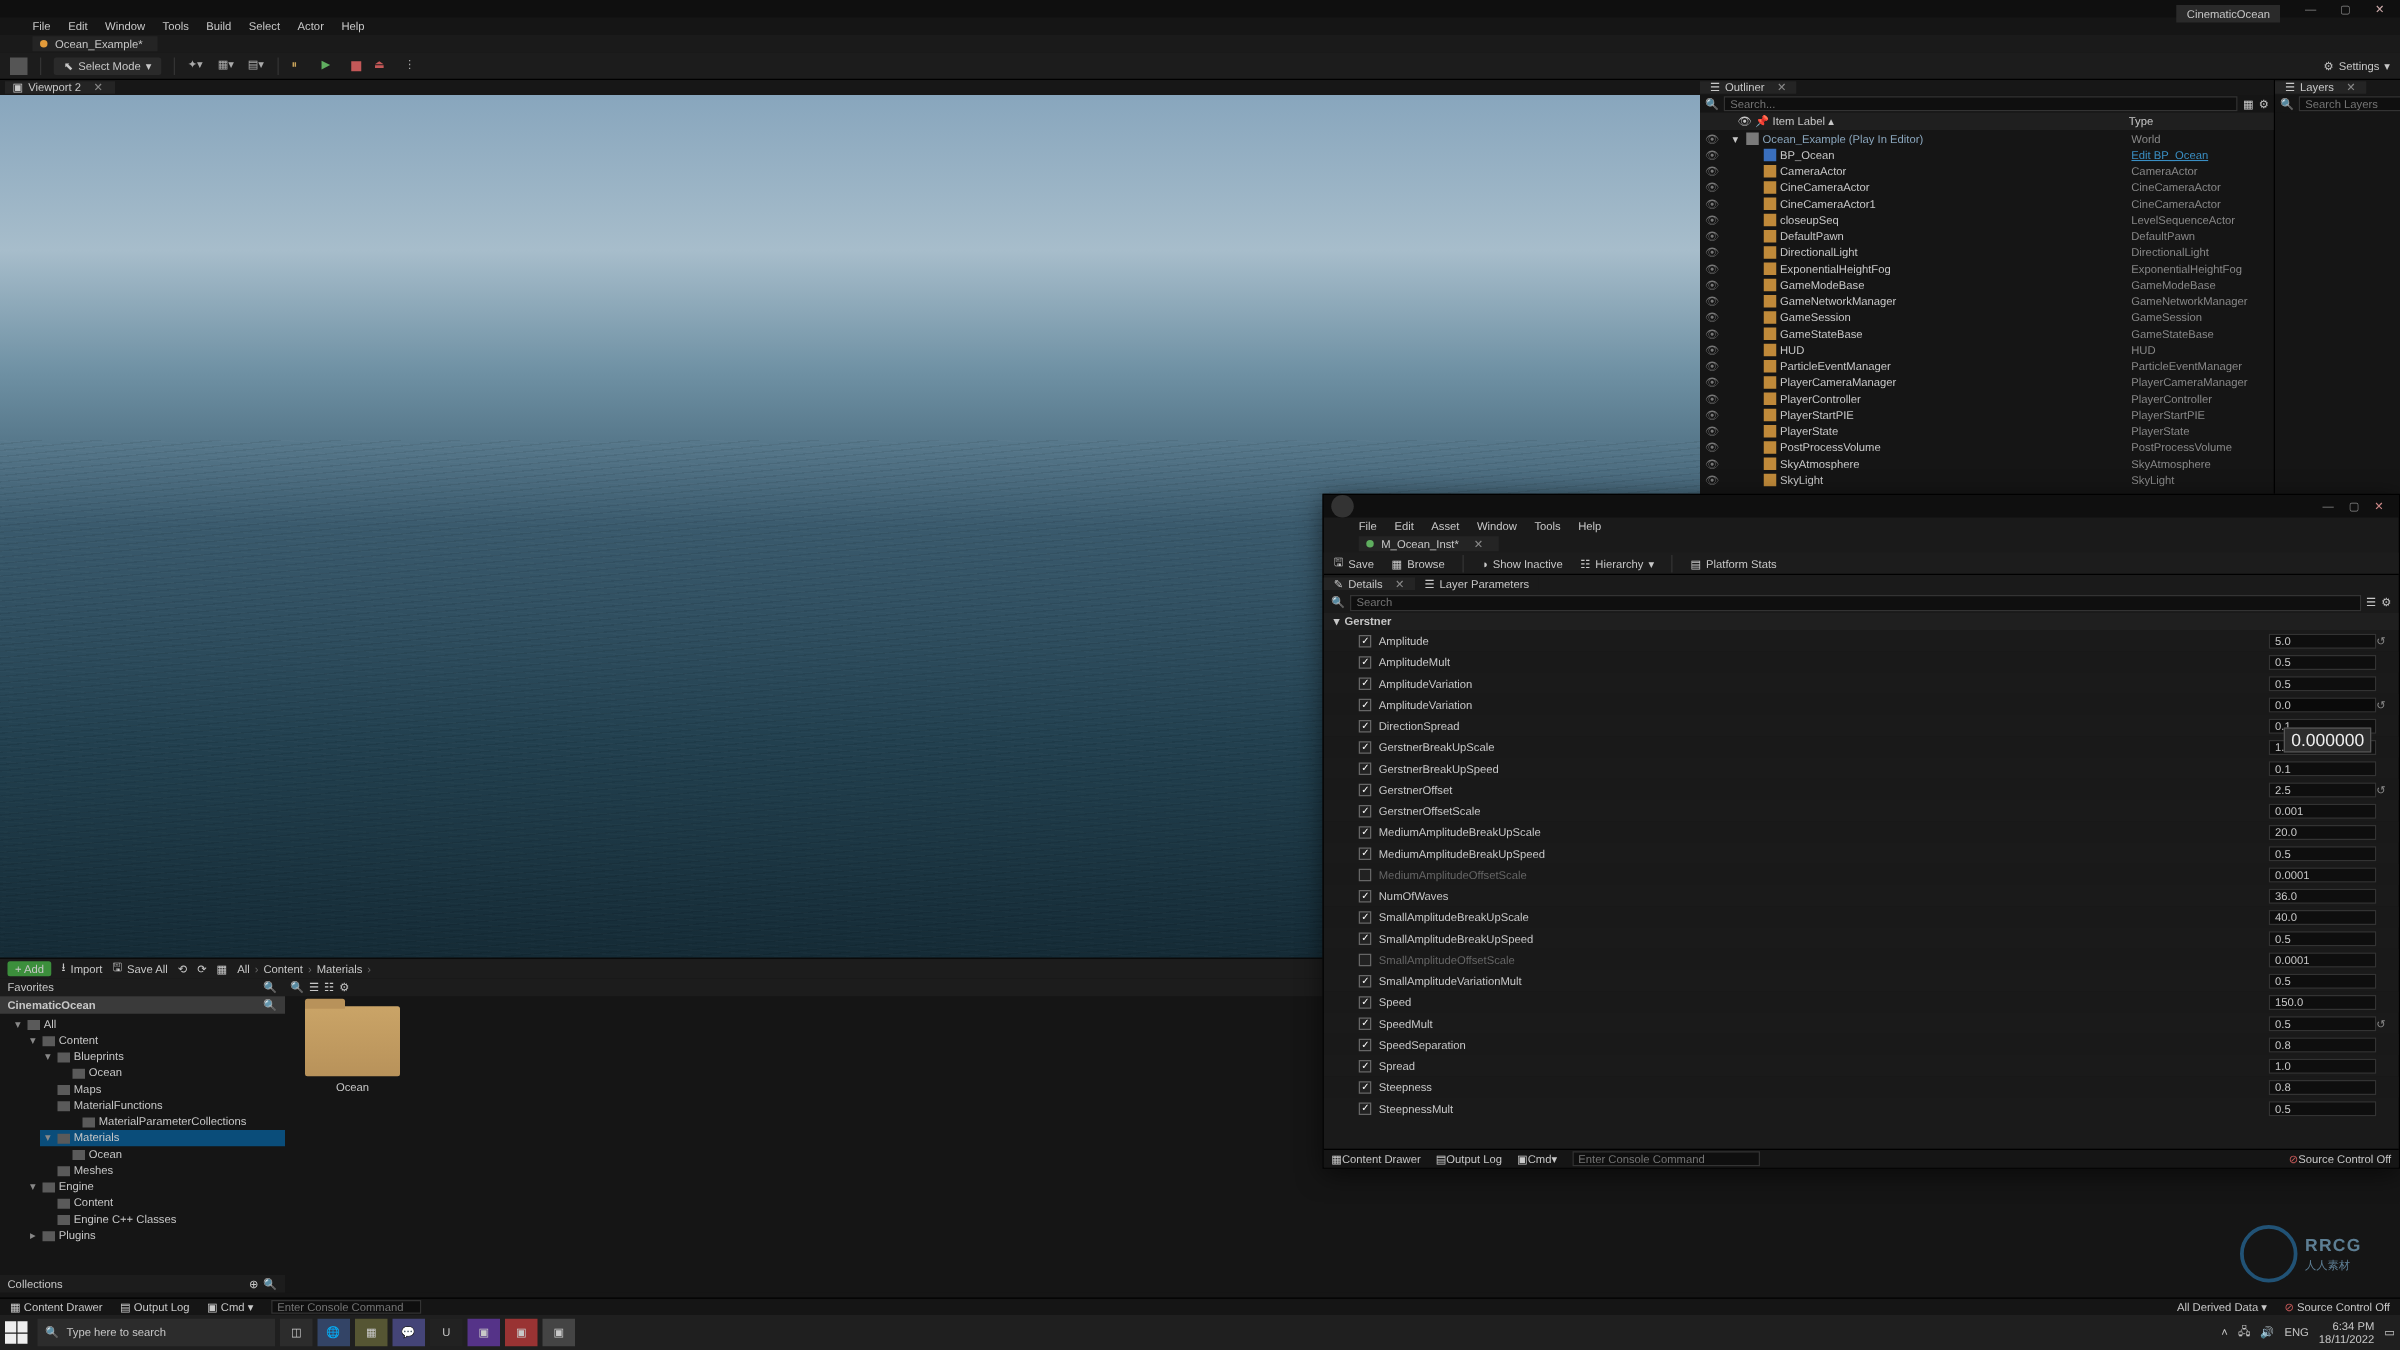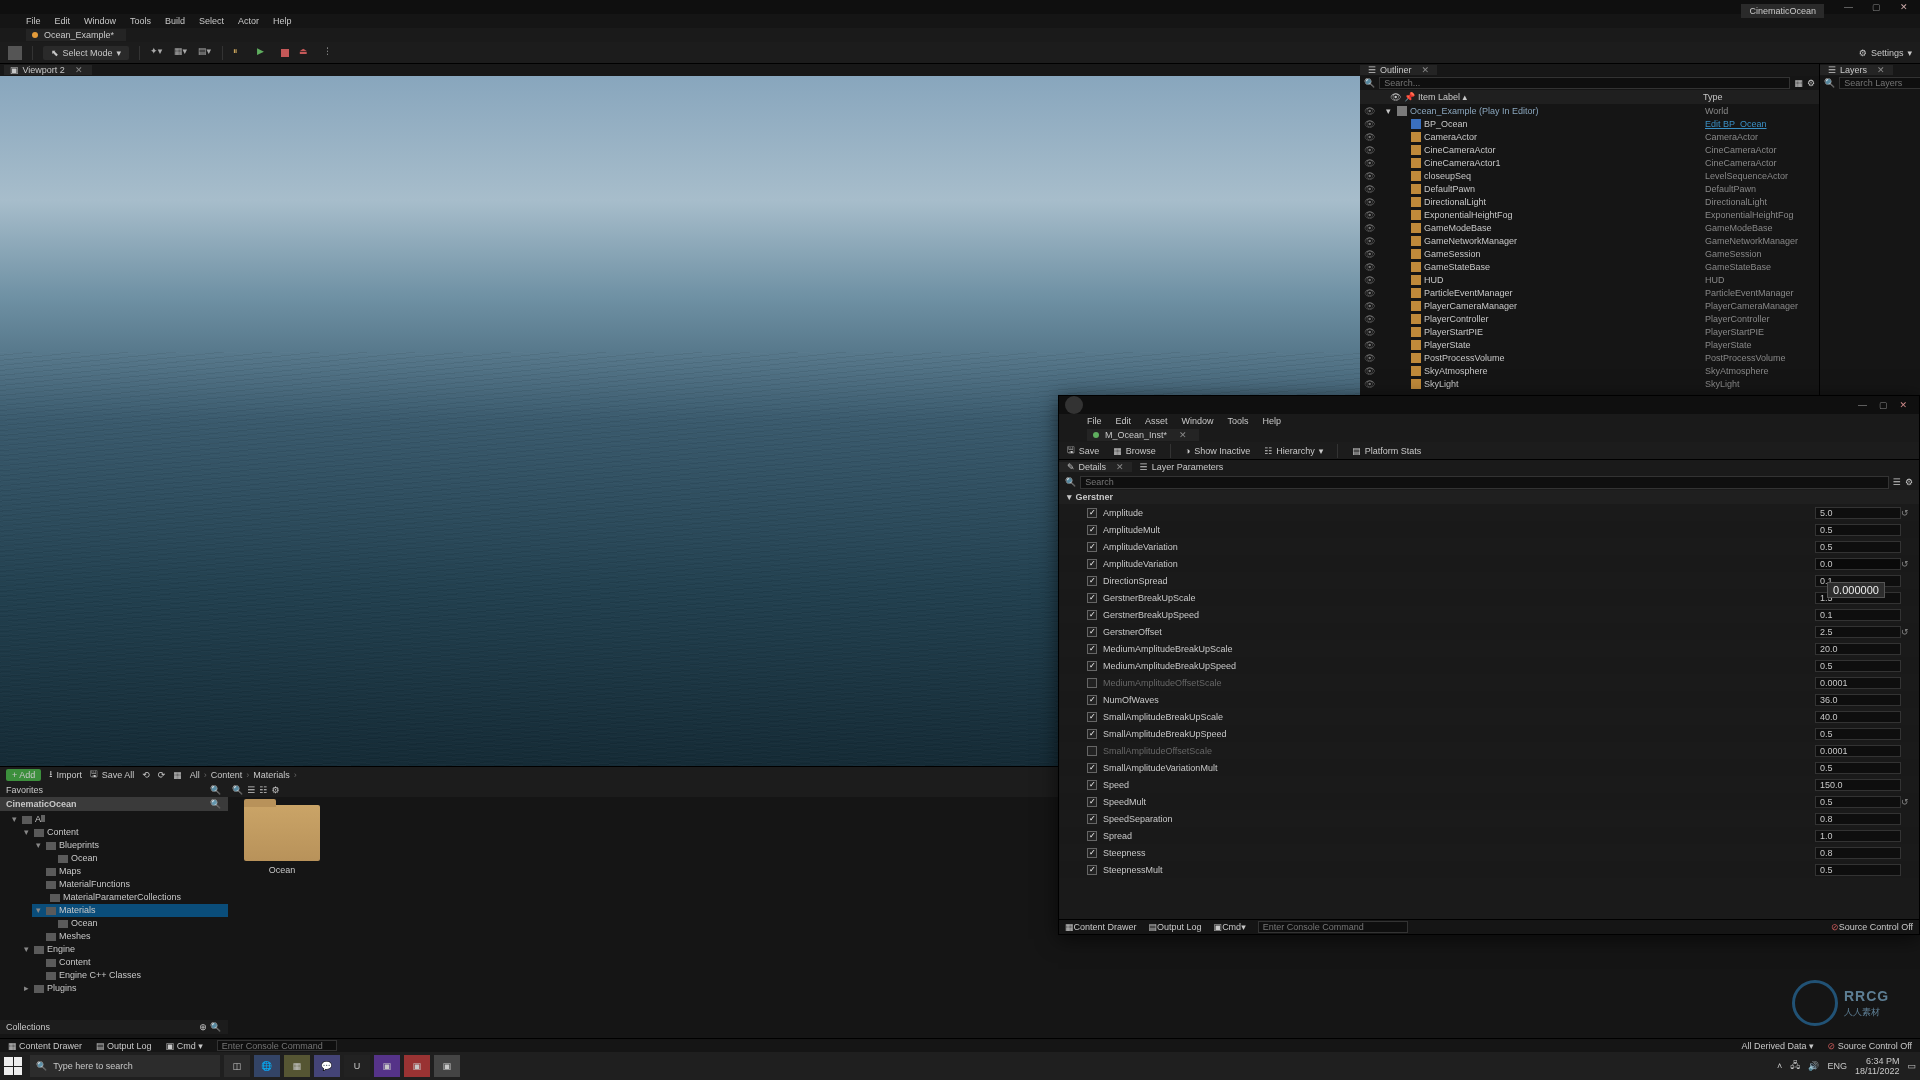--- a/index.html
+++ b/index.html
@@ -118,21 +118,21 @@
   .param-group { padding: 2px 8px; background: #1f1f1f; display: flex; align-items: center; gap: 4px; font-weight: bold; }
   .param-row { display: flex; align-items: center; height: 17px; padding: 0 8px 0 28px; }
   .param-row:nth-child(odd) { background: #191919; }
   .param-row .chk { width: 10px; height: 10px; border: 1px solid #666; margin-right: 6px; background: #222; }
   .param-row .chk.on:before { content: "✓"; color: #fff; font-size: 8px; position: relative; top: -2px; left: 1px; }
   .param-row .pname { flex: 1; font-size: 9px; }
   .param-row .pname.dim { color: #666; }
   .param-row .pval { width: 86px; }
   .param-row .pval .fld { background: #0e0e0e; border: 1px solid #333; padding: 0 4px; height: 12px; font-size: 9px; color: #c8c8c8; }
   .param-row .pval .fld.hv { background: #0a0a0a; }
-  .param-row .tooltip { position: absolute; background: #2d2d2d; border: 1px solid #555; padding: 1px 5px; font-size: 11px; color: #eee; }
+  .param-row .tooltip { position: absolute; background: #2d2d2d; border: 1px solid #555; padding: 1px 5px; font-size: 14px; color: #eee; }
   .param-row .reset { width: 10px; color: #888; }
 
   .floater .fstatus { height: 15px; background: #151515; border-top: 1px solid #000; display: flex; align-items: center; padding: 0 6px; gap: 12px; }
   .floater .fstatus .spacer { flex: 1; }
   .floater .fstatus .cmd { background: #0f0f0f; border: 1px solid #333; padding: 0 4px; width: 150px; height: 12px; color: #666; font-size: 9px; }
 
   
   .statusbar { position: absolute; left: 0; right: 0; bottom: 0; height: 14px; background: #151515; display: flex; align-items: center; padding: 0 8px; gap: 14px; border-top: 1px solid #000; }
   .statusbar .spacer { flex: 1; }
   .statusbar .cmd { background: #0f0f0f; border: 1px solid #333; padding: 0 4px; width: 120px; height: 11px; color: #666; font-size: 9px; }
@@ -299,21 +299,21 @@
                   <span>Maps</span>
                 </div>
               </div>
               <div class="tnode" style="padding-left: 32px;">
                 <div class="row">
                   <span class="exp"></span>
                   <span class="fld"></span>
                   <span>MaterialFunctions</span>
                 </div>
               </div>
-              <div class="tnode" style="padding-left: 36px;">
+              <div class="tnode" style="padding-left: 52px;">
                 <div class="row">
                   <span class="exp"></span>
                   <span class="fld"></span>
                   <span>MaterialParameterCollections</span>
                 </div>
               </div>
               <div class="tnode" style="padding-left: 32px;">
                 <div class="row sel">
                   <span class="exp">▾</span>
                   <span class="fld"></span>
@@ -740,20 +740,28 @@
       <div class="param-row">
         <span class="chk on"></span>
         <span class="pname">GerstnerOffset</span>
         <span class="pval">
           <div class="fld">2.5</div>
         </span>
         <span class="reset">↺</span>
       </div>
       <div class="param-row">
         <span class="chk on"></span>
+        <span class="pname">GerstnerOffsetScale</span>
+        <span class="pval">
+          <div class="fld">0.001</div>
+        </span>
+        <span class="reset"></span>
+      </div>
+      <div class="param-row">
+        <span class="chk on"></span>
         <span class="pname">MediumAmplitudeBreakUpScale</span>
         <span class="pval">
           <div class="fld">20.0</div>
         </span>
         <span class="reset"></span>
       </div>
       <div class="param-row">
         <span class="chk on"></span>
         <span class="pname">MediumAmplitudeBreakUpSpeed</span>
         <span class="pval">

